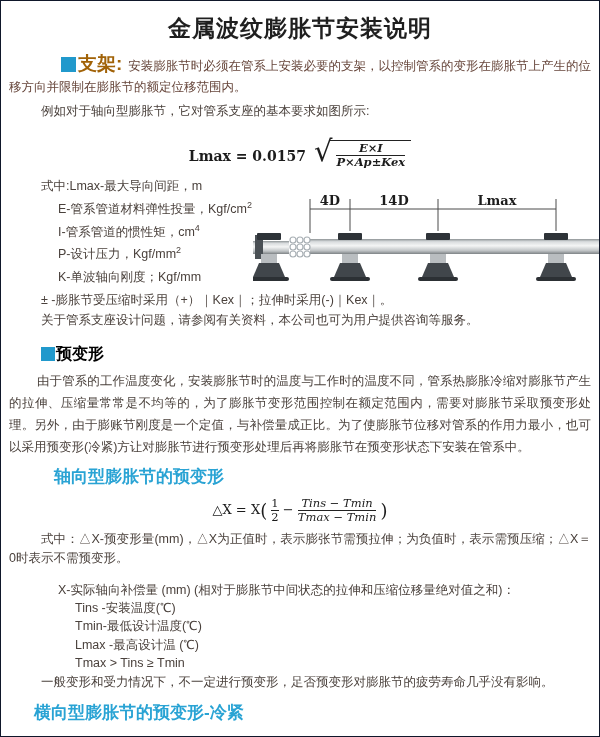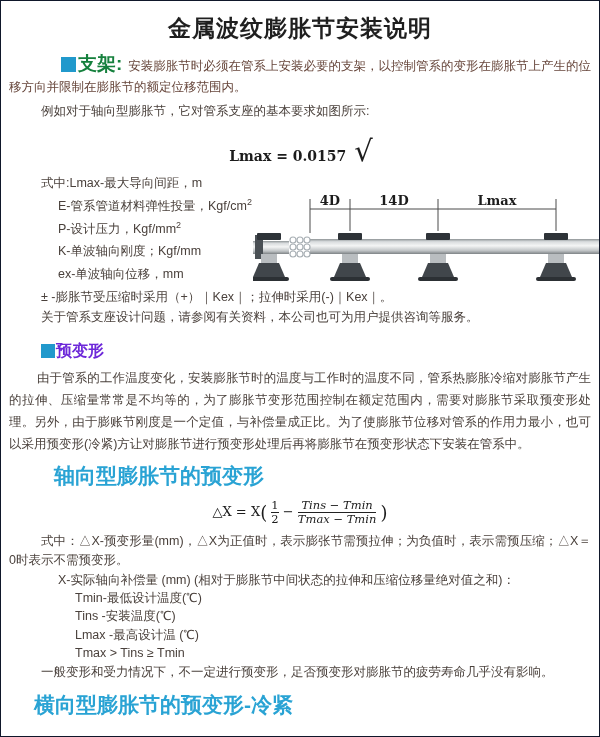--- a/index.html
+++ b/index.html
@@ -6,21 +6,21 @@
   .page{position:relative;width:600px;height:737px;box-sizing:border-box;background:#ffffff;
         border:1px solid #0f172a;overflow:hidden;
         font-family:"Liberation Sans",sans-serif;color:#4a413c;}
   .title{margin:0;padding-top:12px;text-align:center;font-size:23px;font-weight:bold;
          color:#1f1f1f;letter-spacing:1px;}
   
   .p-support{margin:9px 8px 0;font-size:12.5px;line-height:21px;color:#66453a;
              text-indent:52px;text-align:justify;}
   .marker-sq{display:inline-block;width:15px;height:15px;background:#2199cc;
              vertical-align:-2px;margin-right:2px;}
-  .sec1-head{color:#15803d;font-size:19px;font-weight:bold;margin-right:6px;}
+  .sec1-head{color:#a16207;font-size:19px;font-weight:bold;margin-right:6px;}
   .p-example{margin:3px 8px 16px;font-size:12.5px;line-height:20px;text-indent:32px;}
   
   .formula{font-family:"DejaVu Serif",serif;color:#1c1c1c;}
   .f-lmax{margin:7px 0 3px;text-align:center;font-weight:bold;font-size:14px;}
   .rad{display:inline-flex;align-items:flex-start;margin-left:8px;}
   .rad-sign{font-size:29px;line-height:29px;font-weight:normal;margin-right:-2px;}
   .rad-body{border-top:1.5px solid #222;margin-top:3px;padding:1px 6px 0;}
   .frac{display:inline-flex;flex-direction:column;text-align:center;
         font-size:11.5px;line-height:13px;vertical-align:middle;}
   .frac .den{border-top:1px solid #222;}
@@ -29,56 +29,60 @@
   .defs{margin:4px 0 0 40px;font-size:12.5px;line-height:18.6px;color:#4a413c;}
   .def-row{white-space:nowrap;}
   .def-row + .def-row{padding-left:17px;}
   sup{font-size:9px;}
   
   .diagram{position:absolute;left:252px;top:190px;width:362px;height:100px;}
   
   .p-note{margin:0 8px;font-size:12.5px;line-height:20.5px;text-indent:32px;}
   .p-note.first{margin-top:3px;}
   
-  .sec2-head{margin:13px 0 0 40px;color:#6d28d9;font-size:16px;font-weight:bold;}
+  .sec2-head{margin:13px 0 0 40px;color:#000000;font-size:16px;font-weight:bold;}
   .sec2-head .marker-sq{width:14px;height:14px;margin-right:1px;}
   .p-body{margin:5px 8px 0;font-size:12.5px;line-height:22px;text-indent:28px;
           text-align:justify;}
-  .h3{margin:7px 0 0 53px;color:#29a3d4;font-size:21px;font-weight:bold;}
+  .h3{margin:7px 0 0 53px;color:#29a3d4;font-size:17px;font-weight:bold;}
   .h3.lateral{margin-left:33px;margin-top:9px;}
   .f-axial{margin:9px 0 6px;text-align:center;font-size:13px;}
   .f-axial .paren{font-size:18px;vertical-align:-3px;}
   .p-fnote{margin:4px 8px 0;font-size:12.5px;line-height:19.5px;text-indent:32px;
            text-align:justify;}
-  .defs2{margin:0 0 0 57px;font-size:12.5px;line-height:18.3px;}
+  .defs2{margin:12px 0 0 57px;font-size:12.5px;line-height:18.3px;}
   .p-remark{margin:1px 8px 8px;font-size:12.5px;line-height:19px;text-indent:32px;}
 </style>
 </head>
 <body>
 
 <div class="page">
 
   <h1 class="title">金属波纹膨胀节安装说明</h1>
 
   <p class="p-support"><span class="marker-sq"></span><span class="sec1-head">支架:</span><span>安装膨胀节时必须在管系上安装必要的支架，以控制管系的变形在膨胀节上产生的位移方向并限制在膨胀节的额定位移范围内。</span></p>
 
   <p class="p-example">例如对于轴向型膨胀节，它对管系支座的基本要求如图所示:</p>
 
   <div class="formula f-lmax">
     <span>Lmax = 0.0157</span><span class="rad">
         <span class="rad-sign">√</span>
+        <span class="rad-body"><span class="frac it">
+            <span class="num">E×I</span>
+            <span class="den">P×Ap±Kex</span>
+          </span></span>
       </span>
   </div>
 
   <div class="defs">
     <div class="def-row"><span>式中:Lmax-最大导向间距，m</span><sup></sup></div>
     <div class="def-row"><span>E-管系管道材料弹性投量，Kgf/cm</span><sup>2</sup></div>
+    <div class="def-row"><span>I-管系管道的惯性矩，cm</span><sup>4</sup></div>
     <div class="def-row"><span>P-设计压力，Kgf/mm</span><sup>2</sup></div>
     <div class="def-row"><span>K-单波轴向刚度；Kgf/mm</span><sup></sup></div>
-    <div class="def-row"><span>ex-单波轴向位移，mm</span><sup></sup></div>
   </div>
 
   <div class="diagram">
     <svg width="362" height="100" viewBox="0 0 362 100" xmlns="http://www.w3.org/2000/svg">
       <defs>
         <linearGradient id="pipeG" x1="0" y1="0" x2="0" y2="1">
           <stop offset="0%" stop-color="#8e9496"></stop>
             <stop offset="18%" stop-color="#d9dcde"></stop>
           <stop offset="45%" stop-color="#f4f5f5"></stop>
             <stop offset="78%" stop-color="#bfc3c5"></stop>
@@ -164,22 +168,22 @@
         <span class="num">Tins − Tmin</span>
         <span class="den">Tmax − Tmin</span>
       </span>
     <span class="paren">)</span>
   </div>
 
   <p class="p-fnote">式中：△X-预变形量(mm)，△X为正值时，表示膨张节需预拉伸；为负值时，表示需预压缩；△X＝0时表示不需预变形。</p>
 
   <div class="defs2">
     <div class="def-row">X-实际轴向补偿量 (mm) (相对于膨胀节中间状态的拉伸和压缩位移量绝对值之和)：</div>
+    <div class="def-row">Tins -安装温度(℃)</div>
     <div class="def-row">Tmin-最低设计温度(℃)</div>
-    <div class="def-row">Tins -安装温度(℃)</div>
     <div class="def-row">Lmax -最高设计温 (℃)</div>
     <div class="def-row">Tmax &gt; Tins ≥ Tmin</div>
   </div>
 
   <p class="p-remark">一般变形和受力情况下，不一定进行预变形，足否预变形对膨胀节的疲劳寿命几乎没有影响。</p>
 
   <div class="h3 lateral">横向型膨胀节的预变形-冷紧</div>
 
 </div>
 

